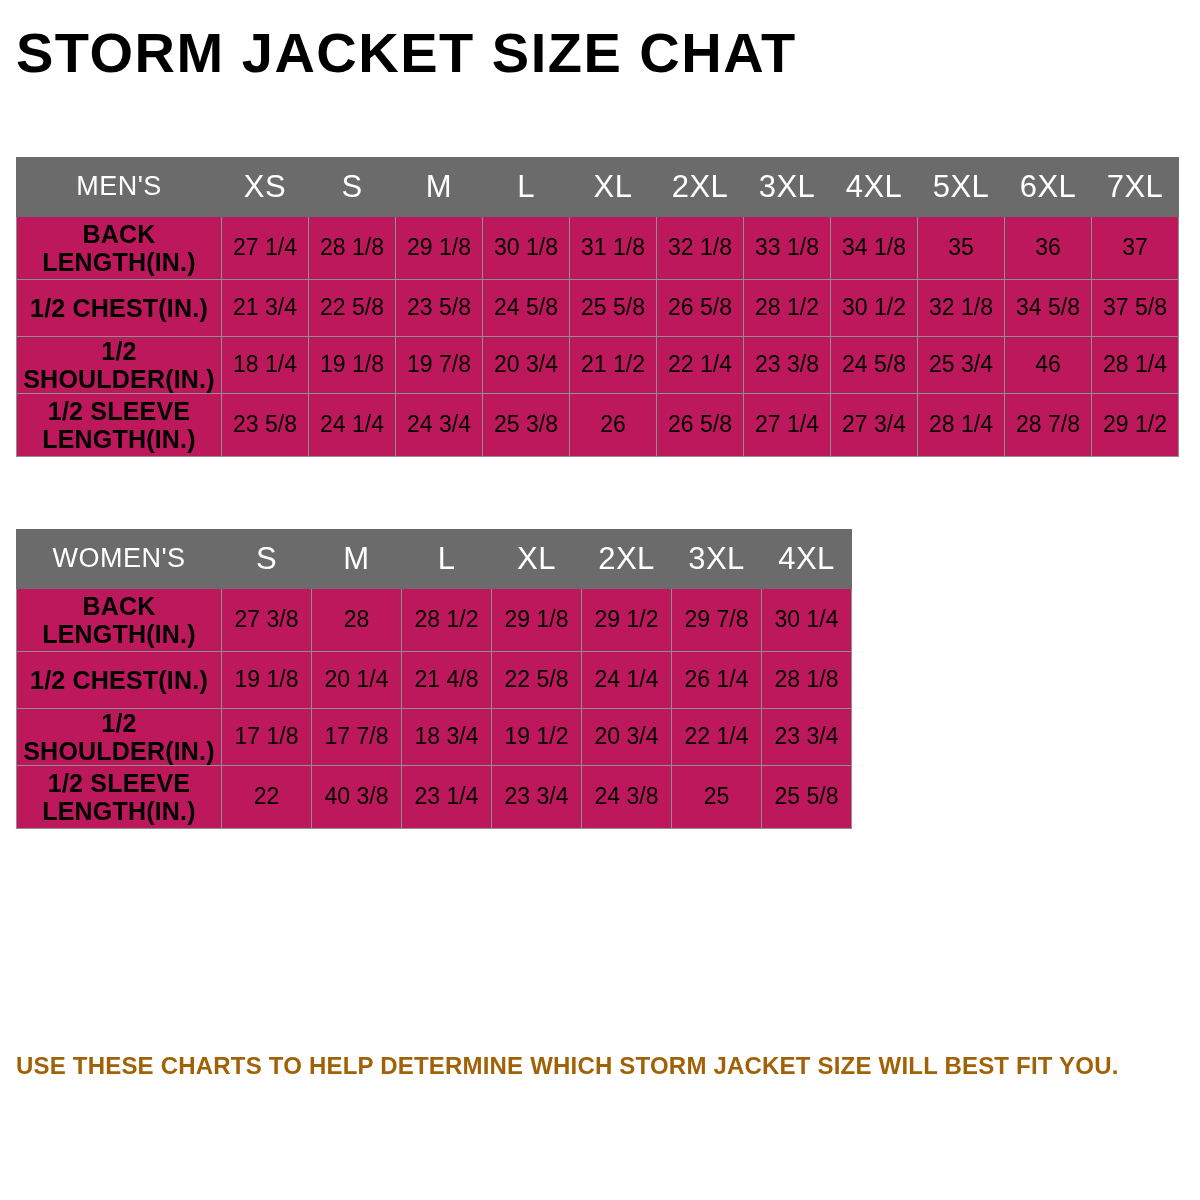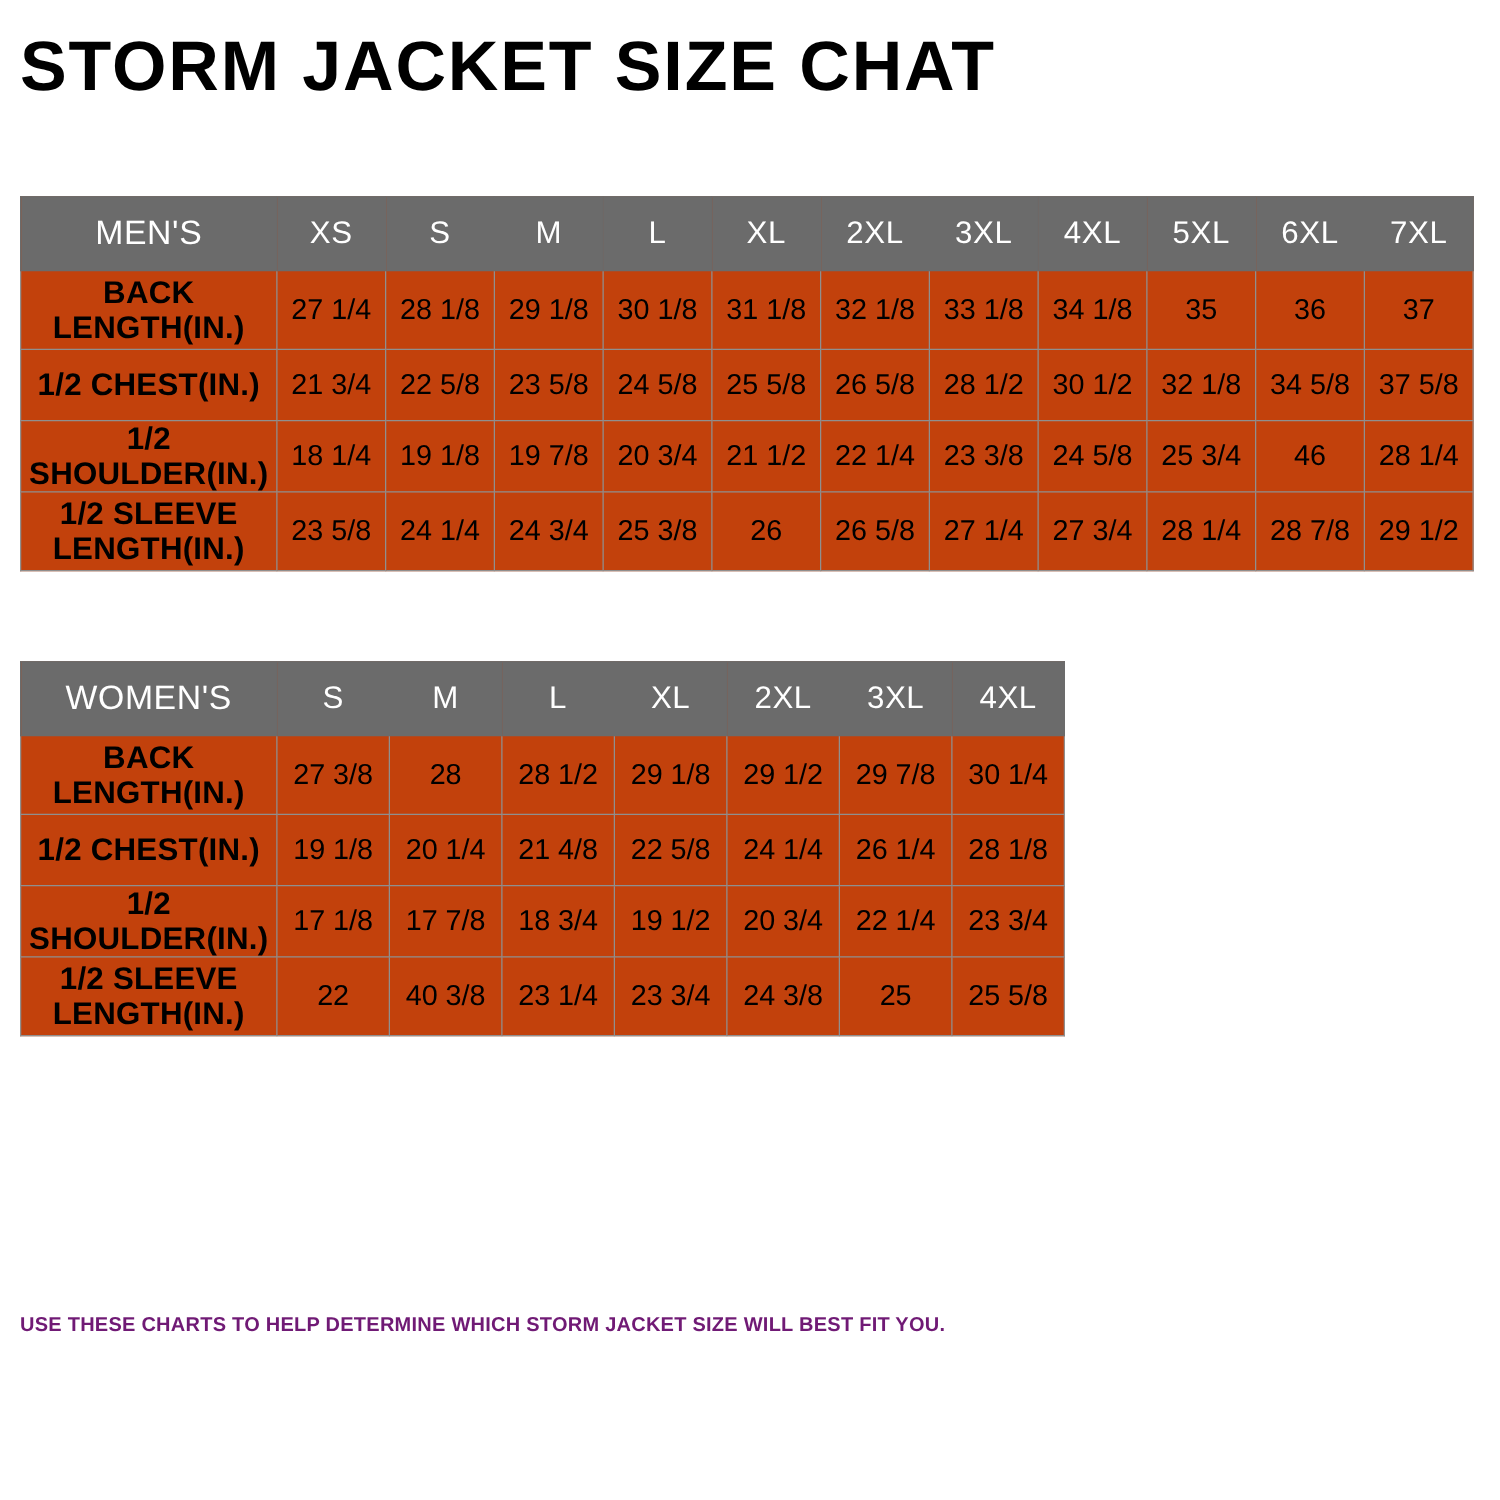--- a/index.html
+++ b/index.html
@@ -45,52 +45,52 @@
     line-height: 1.32;
     letter-spacing: 0.2px;
     padding: 16px 16px 0 16px;
     max-width: 1000px;
   }
 
   .note-bottom {
     position: absolute;
     left: 16px;
     top: 1052px;
-    color: #701a75;
-    font-size: 16px;
+    color: #a16207;
+    font-size: 24px;
     font-weight: 700;
     letter-spacing: 0.2px;
     white-space: nowrap;
   }
 
   
   .table-wrap { padding: 0 0 0 16px; }
   .wrap-men   { margin-top: 74px; }
   .wrap-women { margin-top: 72px; }
 
   table.size-table {
     border-collapse: collapse;
     table-layout: fixed;
-    background: #c2410c;
+    background: #be185d;
   }
   table.size-table td,
   table.size-table th {
     border: 1px solid #8f8f8f;
     text-align: center;
     vertical-align: middle;
     padding: 0 2px;
     font-family: "Liberation Sans", sans-serif;
   }
 
   
   table.size-table thead th {
     background: #6b6b6b;
     color: #ffffff;
     font-weight: 400;
-    font-size: 25px;
+    font-size: 31px;
     height: 58px;
     letter-spacing: 0.5px;
     border-color: #6b6b6b;
   }
   table.size-table thead th.label-head {
     font-size: 27px;
   }
 
   
   table.size-table tbody td {

